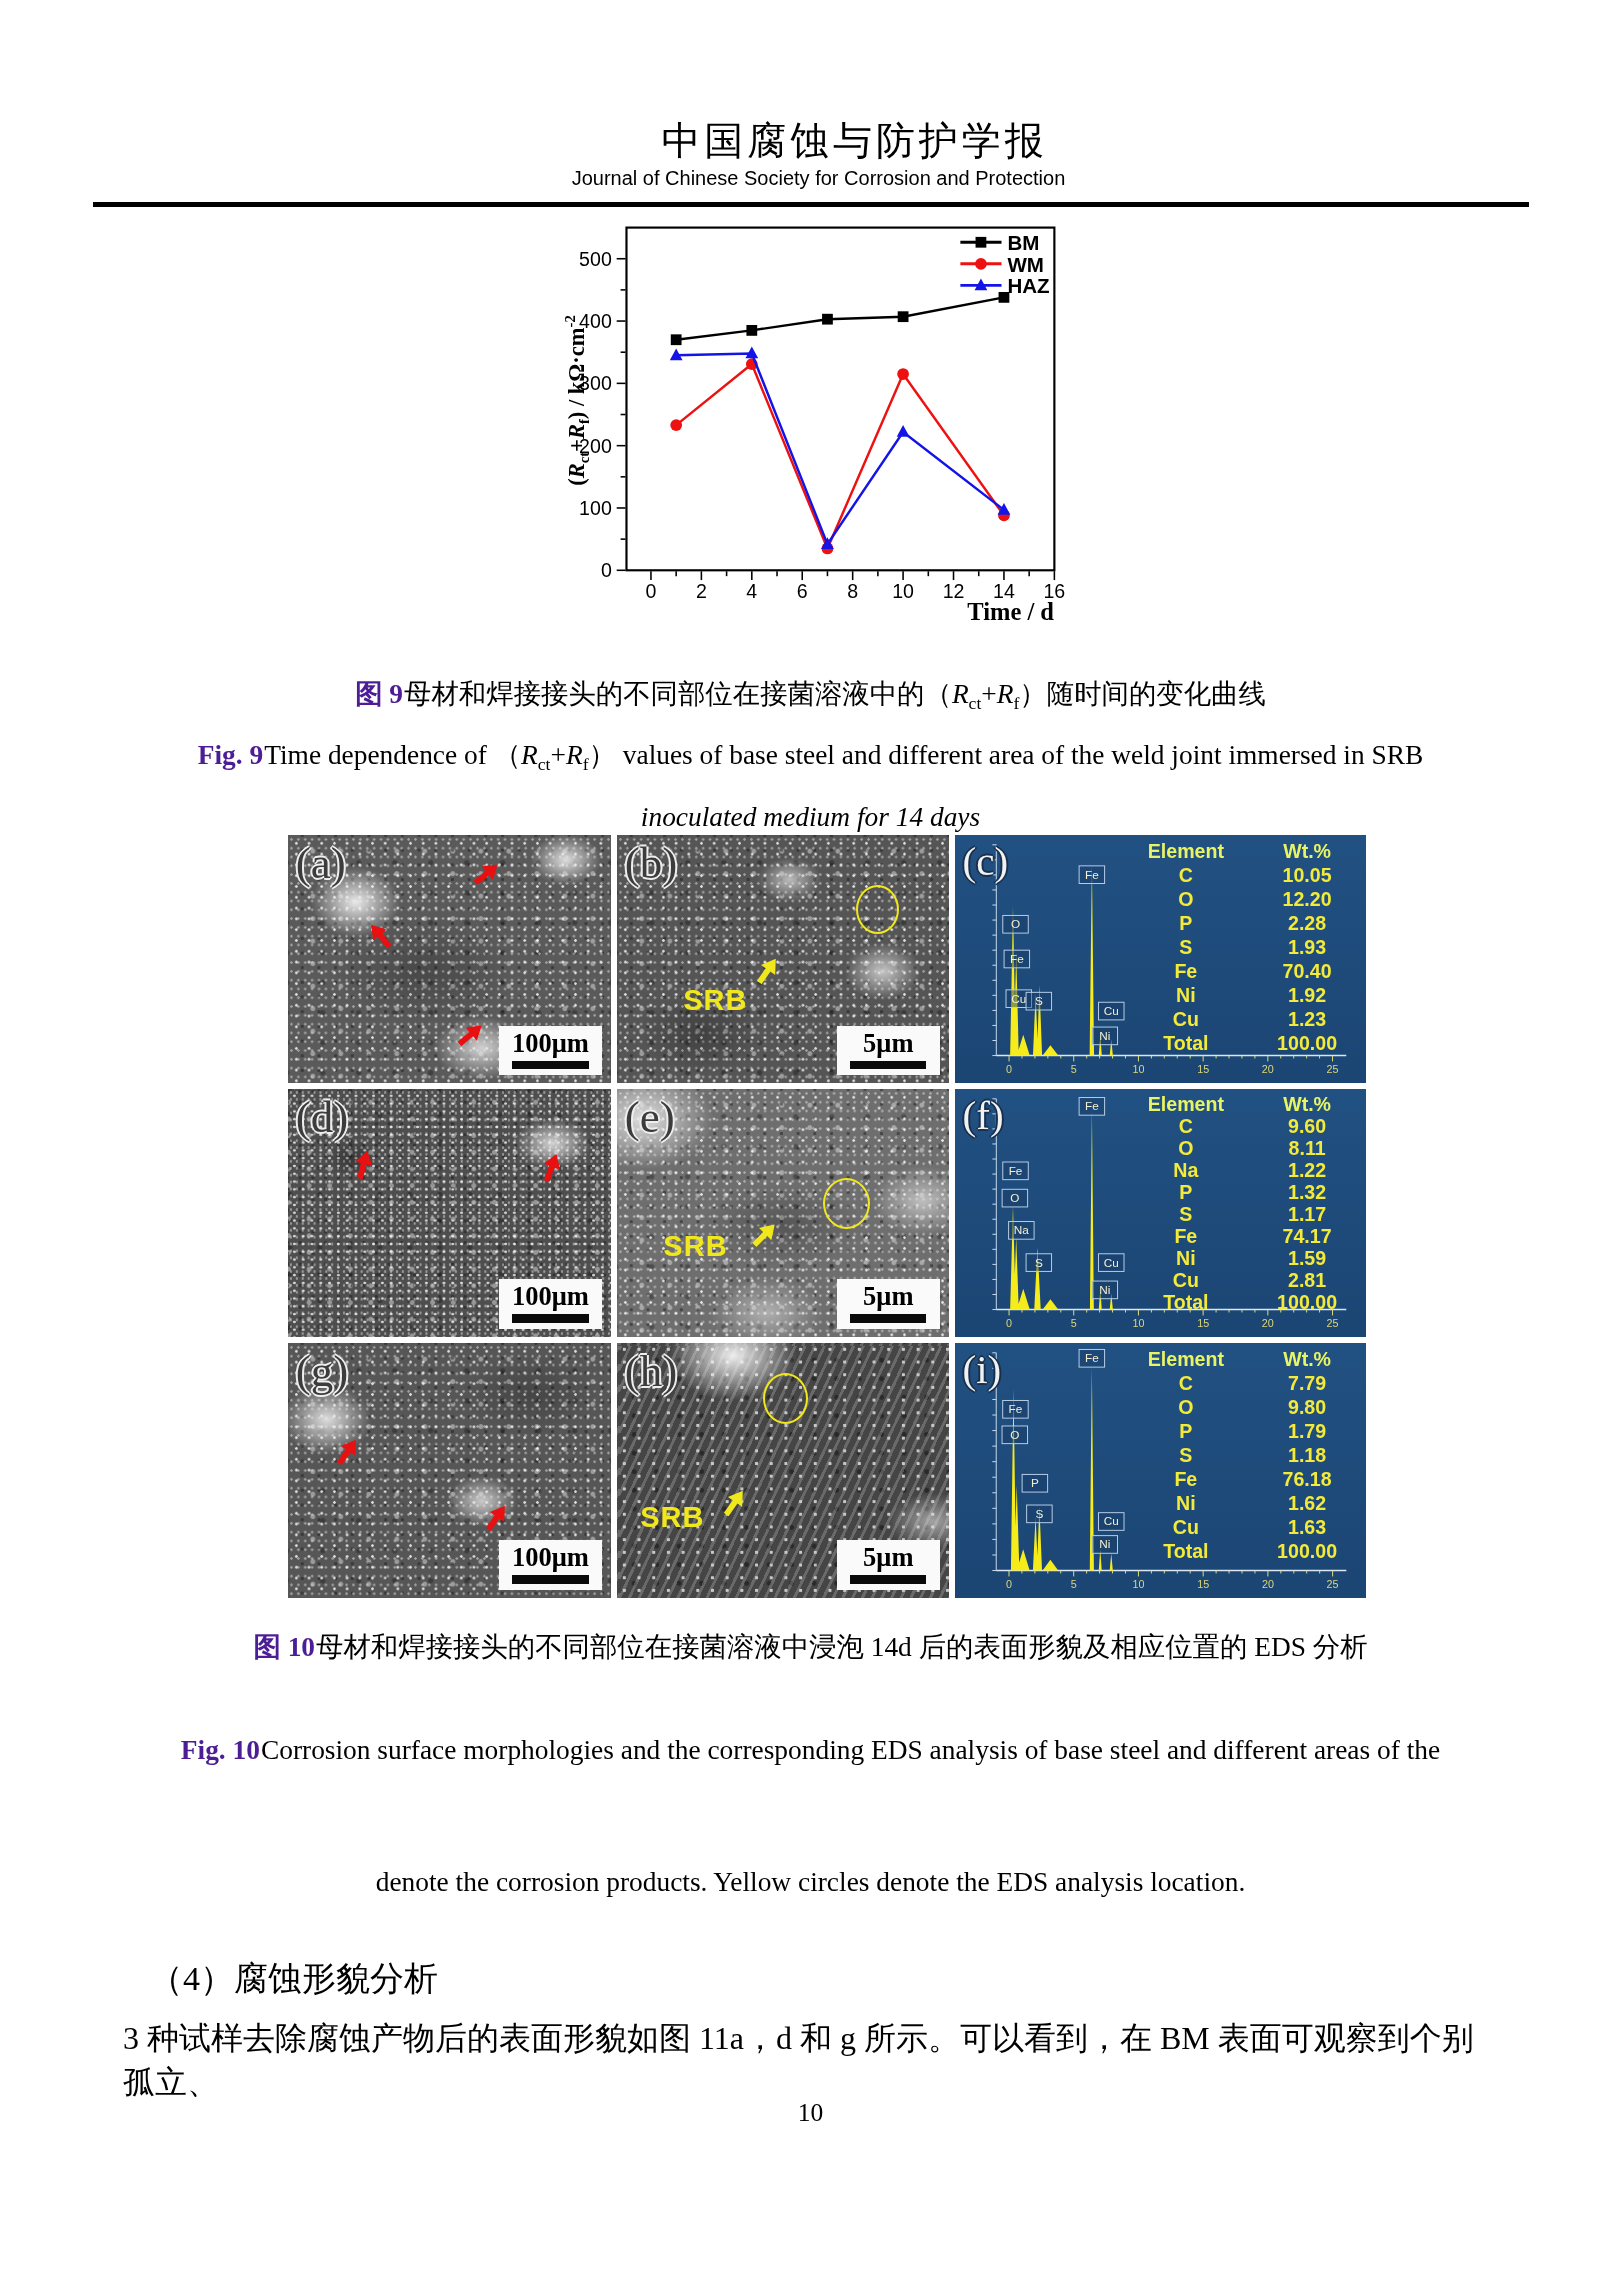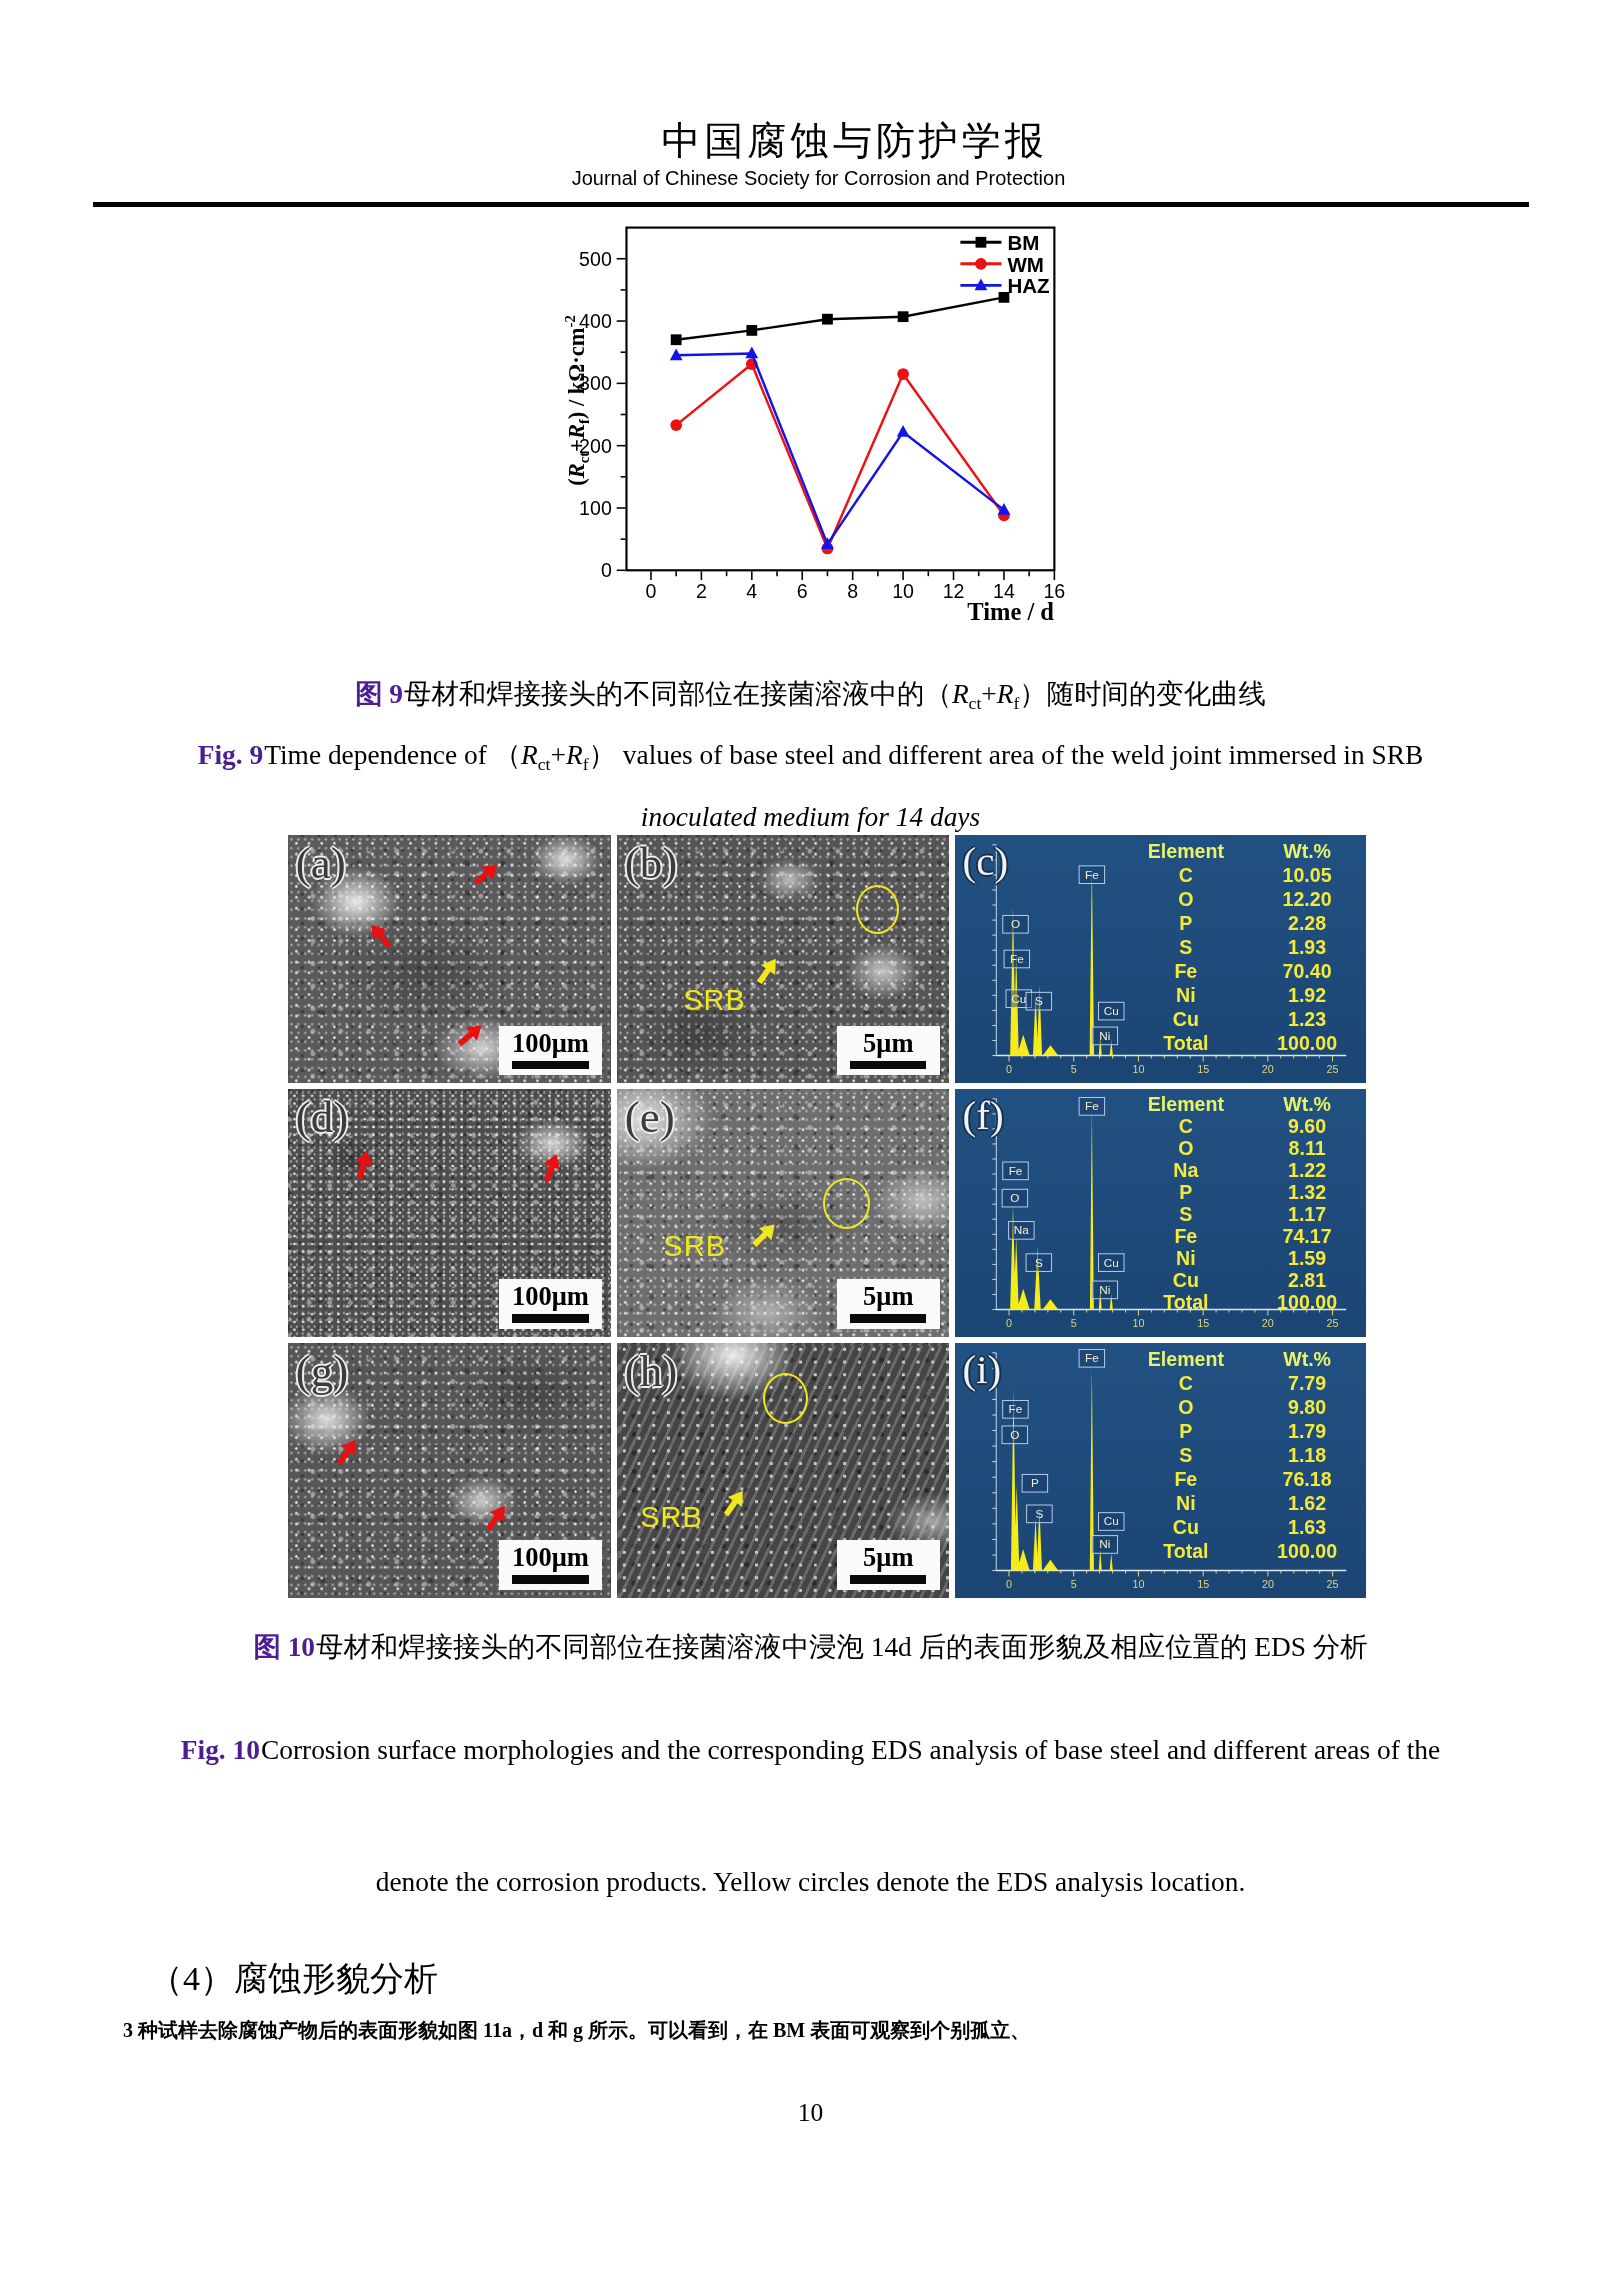--- a/index.html
+++ b/index.html
@@ -84,37 +84,37 @@
       radial-gradient(ellipse 69px 44px at 95% 70%, rgba(225,225,225,.6), transparent 65%);}
   .pletter{position:absolute;left:7.8px;top:2px;font-size:45px;color:#3c3c3c;z-index:3;
       text-shadow:-2px 0 0 #eee,2px 0 0 #eee,0 -2px 0 #eee,0 2px 0 #eee,1px 1px 0 #eee,-1px -1px 0 #eee;}
   .eds-letter{color:#f2f2f2;font-size:41px;
       text-shadow:-2px 0 0 #17304f,2px 0 0 #17304f,0 -2px 0 #17304f,0 2px 0 #17304f;}
   .arrow{position:absolute;width:29px;height:23.5px;z-index:2;}
   .arrow.red path{fill:#e81010;}
   .arrow.yellow path{fill:#f0e71d;}
   .ycircle{position:absolute;border:2.9px solid #f0e71d;border-radius:50%;z-index:2;}
   .srb{position:absolute;font-family:"Liberation Sans","DejaVu Sans",sans-serif;
-       font-weight:normal;font-size:29px;color:#f0e71d;z-index:2;letter-spacing:1px;}
+       font-weight:bold;font-size:29px;color:#f0e71d;z-index:2;letter-spacing:1px;}
   .scalebox{position:absolute;right:8.8px;bottom:7.8px;background:#fafafa;z-index:3;
             padding:2px 9.8px 5.9px;text-align:center;min-width:84px;}
   .scaletext{font-weight:bold;font-size:26.5px;font-family:"Liberation Serif",serif;}
   .scalebar{height:8.8px;background:#0a0a0a;margin:2px 3.9px 0;}
   .eds{background:linear-gradient(180deg,#215182,#1b4573);}
   .eds-plot{position:absolute;inset:0;}
   .edstab{position:absolute;left:40%;top:3.9px;width:59%;display:grid;z-index:3;
           grid-template-columns:55% 45%;
           font-family:"Liberation Sans","DejaVu Sans",sans-serif;
           font-weight:bold;font-size:19.6px;line-height:24px;color:#f3ea39;text-align:center;}
   .edstab.tight{line-height:22px;}
   .edstab .hdr{color:#e9f464;}
   
   .bodyline{position:absolute;font-size:34px;}
   .sec-heading{left:149px;top:1956px;}
-  .paragraph{left:123px;top:2017px;width:1382px;font-size:20px;font-weight:bold;}
+  .paragraph{left:123px;top:2017px;width:1382px;font-size:32px;}
   .pagenum{position:absolute;top:2098px;left:0;width:100%;text-align:center;font-size:25.5px;}
 </style>
 </head>
 <body>
 
 <div class="page">
 
   <div class="jtitle-cn">中国腐蚀与防护学报</div>
   <div class="jtitle-en">Journal of Chinese Society for Corrosion and Protection</div>
   <div class="toprule"></div>

